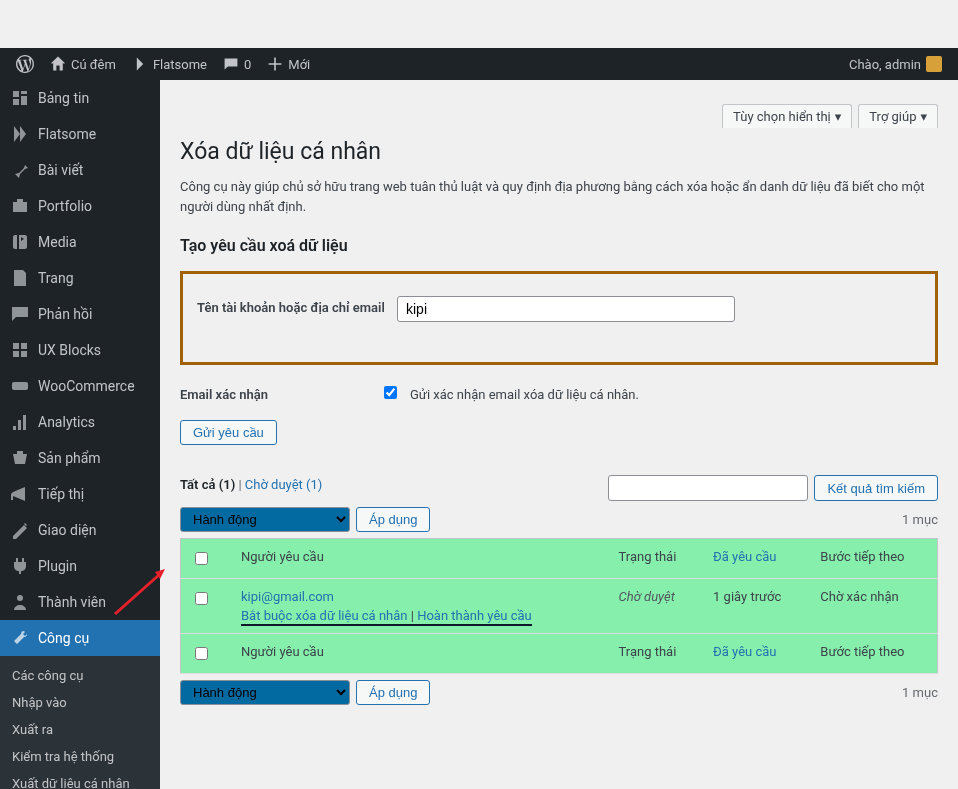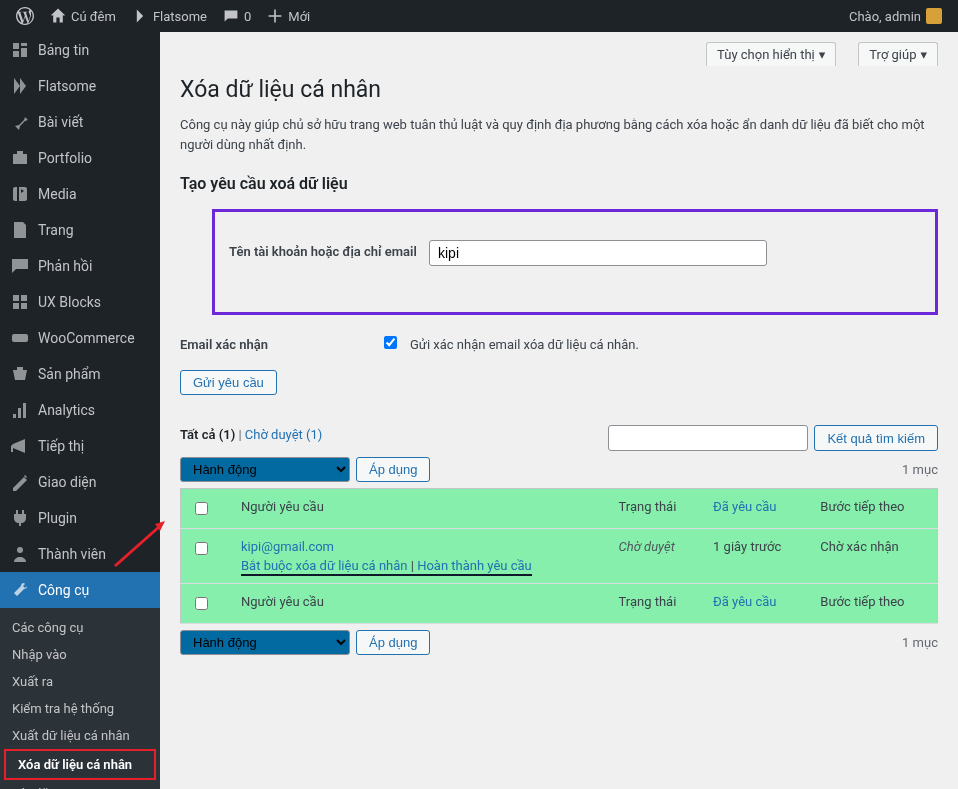--- a/index.html
+++ b/index.html
@@ -1,45 +1,45 @@
 <!DOCTYPE html>
 <html><head>
 <meta charset="utf-8">
 <style>
   html,body{margin:0;padding:0;font-family:-apple-system,BlinkMacSystemFont,"Segoe UI",Roboto,sans-serif;font-size:13px;color:#3c434a;background:#f0f0f1;}
   .wp-admin{display:flex;flex-direction:column;min-height:789px;}
-  .toolbar{background:#1d2327;color:#c3c4c7;height:32px;display:flex;align-items:center;padding:0 8px;font-size:13px;justify-content:space-between;}
+  .toolbar{background:#1d2327;color:#c3c4c7;height:32px;display:flex;align-items:center;padding:0 8px;font-size:13px;justify-content:space-between;margin-top:48px;}
   .toolbar .tb-left,.toolbar .tb-right{display:flex;align-items:center;gap:0;}
   .tb-item{display:flex;align-items:center;gap:5px;padding:0 8px;height:32px;cursor:pointer;}
   .tb-icon{display:inline-flex;align-items:center;}
   .avatar{width:16px;height:16px;background:#d8a038;border-radius:2px;display:inline-block;}
   .body{display:flex;flex:1;min-height:0;}
   .sidebar{width:160px;background:#1d2327;color:#c3c4c7;display:flex;flex-direction:column;font-size:14px;}
   .menu-item{display:flex;align-items:center;gap:8px;padding:8px 10px;cursor:pointer;}
   .menu-item.current{background:#2271b1;color:#fff;position:relative;}
   .menu-item.current::after{content:"";position:absolute;right:-8px;top:50%;transform:translateY(-50%);border:8px solid transparent;border-left-color:#2271b1;}
   .menu-icon{width:20px;height:20px;display:inline-flex;align-items:center;justify-content:center;opacity:.7;}
   .submenu{background:#2c3338;padding:6px 0 10px;}
   .sub-item{padding:6px 12px;font-size:13px;color:#c3c4c7;cursor:pointer;}
   .sub-item.current{color:#fff;font-weight:600;}
   .content{flex:1;padding:0;overflow:auto;}
   .content-inner{padding:10px 20px 40px;}
-  .top-buttons{display:flex;justify-content:flex-end;gap:22px;padding:10px 20px 0;}
+  .top-buttons{display:flex;justify-content:flex-end;gap:6px;padding:24px 20px 0;}
   .tab-btn{background:#f6f7f7;border:1px solid #c3c4c7;border-bottom:none;padding:4px 10px;font-size:13px;border-radius:3px 3px 0 0;cursor:pointer;display:flex;align-items:center;gap:4px;}
   h1{font-size:23px;font-weight:400;margin:0 0 12px;color:#1d2327;}
   p.desc{margin:0 0 20px;color:#3c434a;line-height:1.5;}
   h2.section{font-size:16px;margin:0 0 16px;color:#1d2327;font-weight:600;}
   .form-row{display:flex;align-items:flex-start;margin-bottom:18px;}
   .form-row .label{width:200px;font-weight:600;padding-top:4px;}
   .form-row .field{flex:1;}
   input[type=text],input[type=search]{border:1px solid #8c8f94;border-radius:3px;padding:4px 8px;font-size:14px;background:#fff;}
   .wide-input{width:320px;background:#e8f0fe;}
   .checkbox-row{display:flex;align-items:flex-end;gap:10px;}
   .btn{background:#f6f7f7;border:1px solid #2271b1;color:#2271b1;padding:4px 12px;border-radius:3px;cursor:pointer;font-size:13px;}
-  .highlight-box{border:3px solid #6d28d9;padding:28px 14px;margin-bottom:18px;margin-left:32px;}
+  .highlight-box{border:3px solid #a16207;padding:22px 14px;margin-bottom:18px;}
   .subsubsub{margin:0 0 8px;font-size:13px;color:#646970;}
   .subsubsub a{color:#2271b1;text-decoration:none;}
   .subsubsub .current{font-weight:600;color:#1d2327;}
   .tablenav{display:flex;align-items:center;justify-content:space-between;margin:6px 0;}
   .tablenav-left{display:flex;gap:6px;align-items:center;}
   .tablenav .count{color:#646970;font-size:13px;}
   select{border:1px solid #8c8f94;border-radius:3px;padding:3px 24px 3px 8px;background:#0369a1;font-size:13px;min-width:170px;}
   table.wp-list{width:100%;border-collapse:collapse;border:1px solid #c3c4c7;background:#86efac;margin:6px 0;}
   table.wp-list th,table.wp-list td{padding:10px;text-align:left;border-bottom:1px solid #dcdcde;font-size:13px;vertical-align:top;}
   table.wp-list th{font-weight:400;}
@@ -183,32 +183,32 @@
             <span class="menu-icon">
               <svg width="20" height="20" viewBox="0 0 20 20" fill="currentColor">
                 <rect x="2" y="6" width="16" height="8" rx="2"></rect>
               </svg>
             </span>
             <span>WooCommerce</span>
           </div>
           <div class="menu-item">
             <span class="menu-icon">
               <svg width="20" height="20" viewBox="0 0 20 20" fill="currentColor">
+                <path d="M3 14h3v4H3v-4zm5-6h3v10H8V8zm5-5h3v15h-3V3z"></path>
+              </svg>
+            </span>
+            <span>Analytics</span>
+          </div>
+          <div class="menu-item">
+            <span class="menu-icon">
+              <svg width="20" height="20" viewBox="0 0 20 20" fill="currentColor">
                 <path d="M3 6h14l-2 10H5L3 6zm4-3h6v3H7V3z"></path>
               </svg>
             </span>
             <span>Sản phẩm</span>
-          </div>
-          <div class="menu-item">
-            <span class="menu-icon">
-              <svg width="20" height="20" viewBox="0 0 20 20" fill="currentColor">
-                <path d="M3 14h3v4H3v-4zm5-6h3v10H8V8zm5-5h3v15h-3V3z"></path>
-              </svg>
-            </span>
-            <span>Analytics</span>
           </div>
           <div class="menu-item">
             <span class="menu-icon">
               <svg width="20" height="20" viewBox="0 0 20 20" fill="currentColor">
                 <path d="M3 8l12-5v14L3 12v4H1v-6l2-2z"></path>
               </svg>
             </span>
             <span>Tiếp thị</span>
           </div>
           <div class="menu-item">

